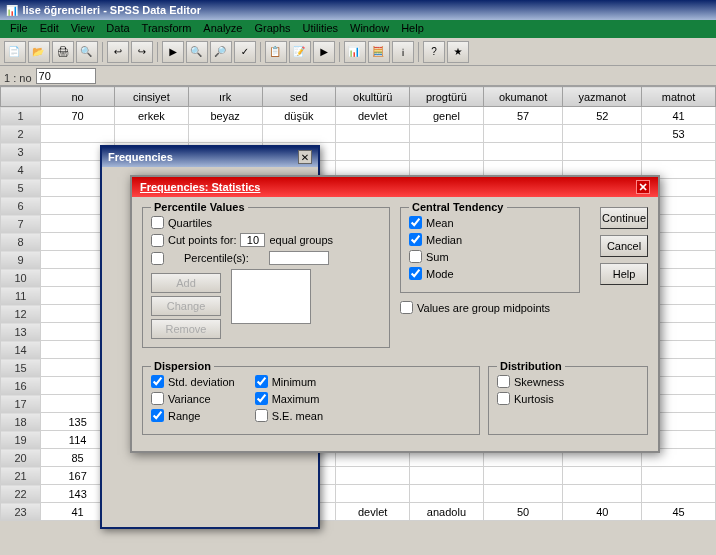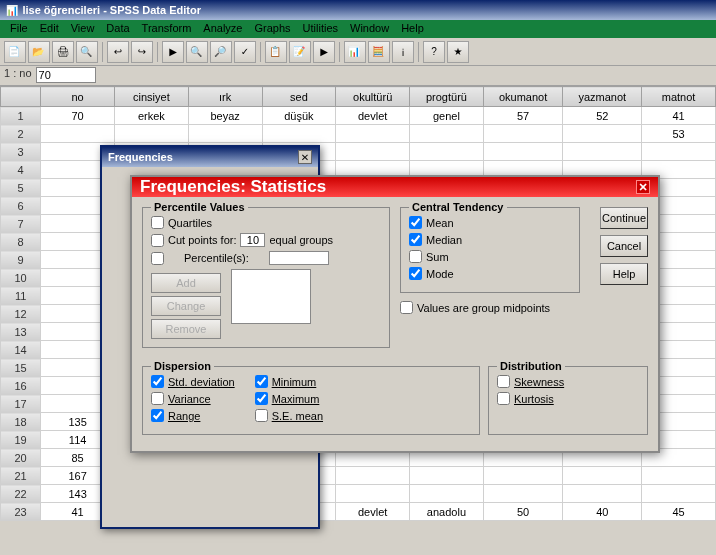--- a/index.html
+++ b/index.html
@@ -59,21 +59,21 @@
       justify-content: center;
       cursor: pointer;
       font-size: 10px;
     }
     .toolbar-separator { width: 1px; height: 20px; background: #a0a0a0; margin: 0 2px; }
 
     
     .address-bar {
       background: #d4d0c8;
       display: flex;
-      align-items: flex-start;
+      align-items: flex-end;
       padding: 1px 4px;
       height: 20px;
       border-bottom: 1px solid #a0a0a0;
     }
     .address-label { font-size: 11px; margin-right: 4px; color: #333; }
     .address-input {
       border: 1px solid #888;
       background: white;
       font-size: 11px;
       padding: 0 2px;
@@ -165,21 +165,21 @@
     }
     .stats-title-bar {
       background: linear-gradient(to bottom, #cc0000, #ff4444);
       color: white;
       padding: 3px 8px;
       display: flex;
       align-items: center;
       justify-content: space-between;
       height: 20px;
     }
-    .stats-title-text { font-size: 17px; font-weight: bold; }
+    .stats-title-text { font-size: 11px; font-weight: bold; text-decoration: underline; }
     .stats-close-btn {
       width: 14px;
       height: 14px;
       background: #cc0000;
       border: 1px solid #ff8888;
       display: flex;
       align-items: center;
       justify-content: center;
       cursor: pointer;
       font-size: 11px;
@@ -290,21 +290,20 @@
       margin-top: 6px;
     }
 
     .stats-bottom {
       padding: 0 10px 8px;
     }
 
     .dispersion-distribution-row {
       display: flex;
       gap: 8px;
-      text-decoration: underline;
     }
   </style>
 </head>
 <body>
 
 <div class="title-bar">
   <span style="margin-right:4px; font-size:10px;">📊</span>
   <span class="title-bar-text">lise öğrencileri - SPSS Data Editor</span>
 </div>
 

